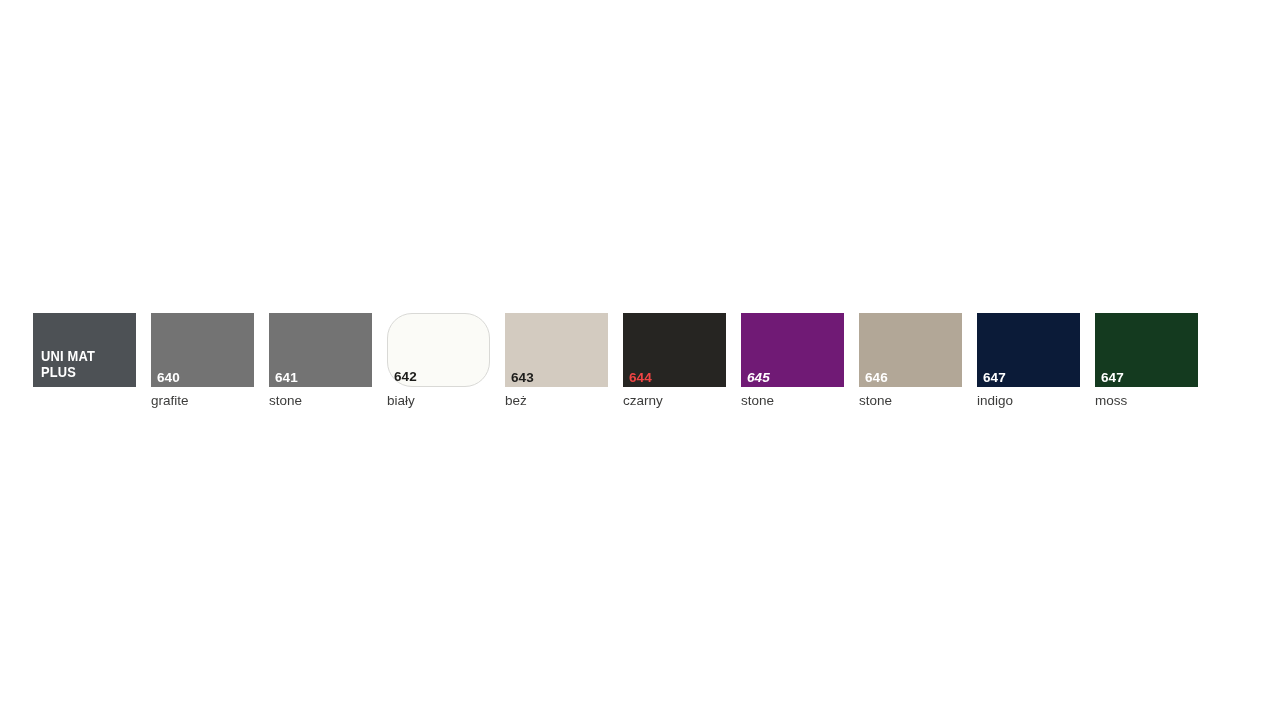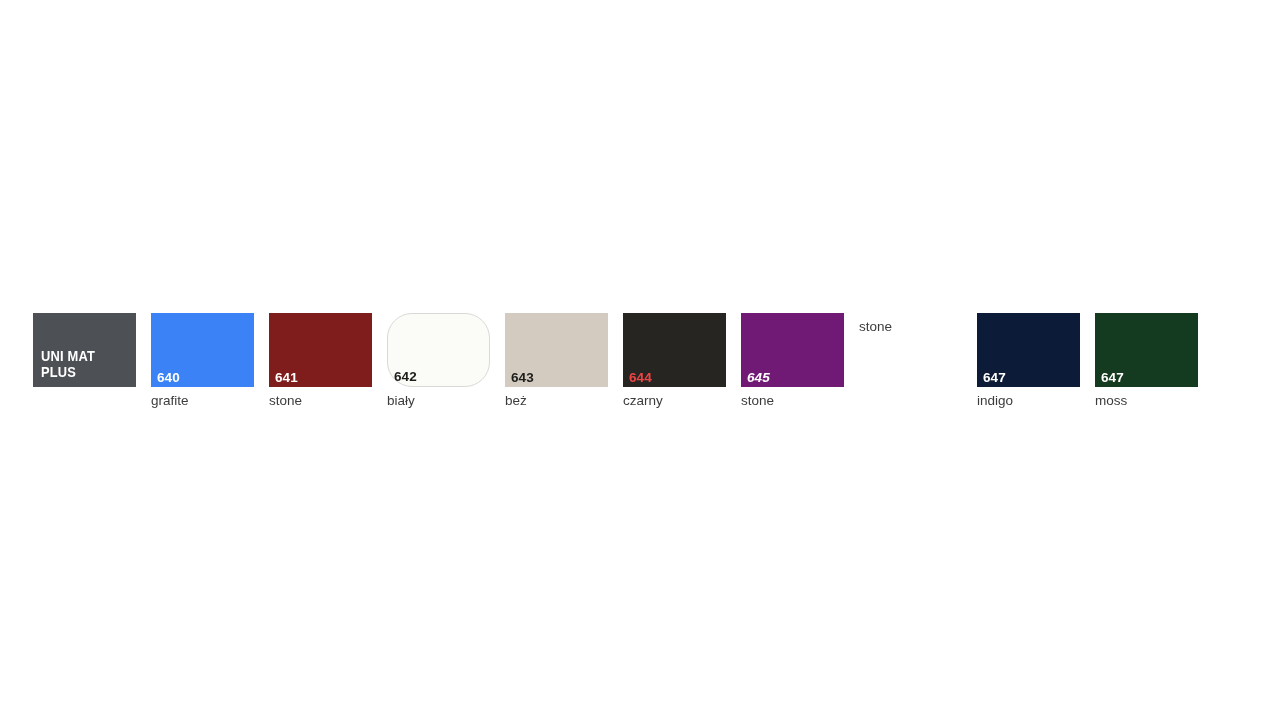--- a/index.html
+++ b/index.html
@@ -109,27 +109,27 @@
 <div id="palette-board">
 
 <div class="swatch-cell">
       <div class="brand-tile" style="background: rgb(77, 81, 85);">
         <div class="brand-tile-text" style="color: rgb(255, 255, 255);">UNI MAT
 PLUS</div>
       </div>
       <div class="caption-spacer"></div>
     </div>
     <div class="swatch-cell">
-      <div class="swatch-tile" style="background: #3b82f6;">
+      <div class="swatch-tile" style="background: #737373;">
         <span class="swatch-code light-text" style="color: rgb(255, 255, 255);">640</span>
       </div>
       <div class="swatch-caption">grafite</div>
     </div>
     <div class="swatch-cell">
-      <div class="swatch-tile" style="background: #7f1d1d; padding-left: 36px;">
+      <div class="swatch-tile" style="background: #737373; padding-left: 36px;">
         <span class="swatch-code light-text" style="color: rgb(255, 255, 255);">641</span>
       </div>
       <div class="swatch-caption">stone</div>
     </div>
     <div class="swatch-cell">
       <div class="swatch-tile bordered" style="background: rgb(251, 251, 247); border-radius: 25px;">
         <span class="swatch-code dark-text" style="color: rgb(29, 29, 27);">642</span>
       </div>
       <div class="swatch-caption">biały</div>
     </div>
@@ -145,20 +145,23 @@
       </div>
       <div class="swatch-caption">czarny</div>
     </div>
     <div class="swatch-cell">
       <div class="swatch-tile" style="background: #701a75; font-style: italic;">
         <span class="swatch-code light-text" style="color: rgb(255, 255, 255);">645</span>
       </div>
       <div class="swatch-caption">stone</div>
     </div>
     <div class="swatch-cell">
+      <div class="swatch-tile" style="background: rgb(178, 167, 151);">
+        <span class="swatch-code light-text" style="color: rgb(255, 255, 255);">646</span>
+      </div>
       <div class="swatch-caption">stone</div>
     </div>
     <div class="swatch-cell">
       <div class="swatch-tile" style="background: rgb(11, 27, 56);">
         <span class="swatch-code light-text" style="color: rgb(255, 255, 255);">647</span>
       </div>
       <div class="swatch-caption">indigo</div>
     </div>
     <div class="swatch-cell">
       <div class="swatch-tile" style="background: rgb(20, 58, 31);">

